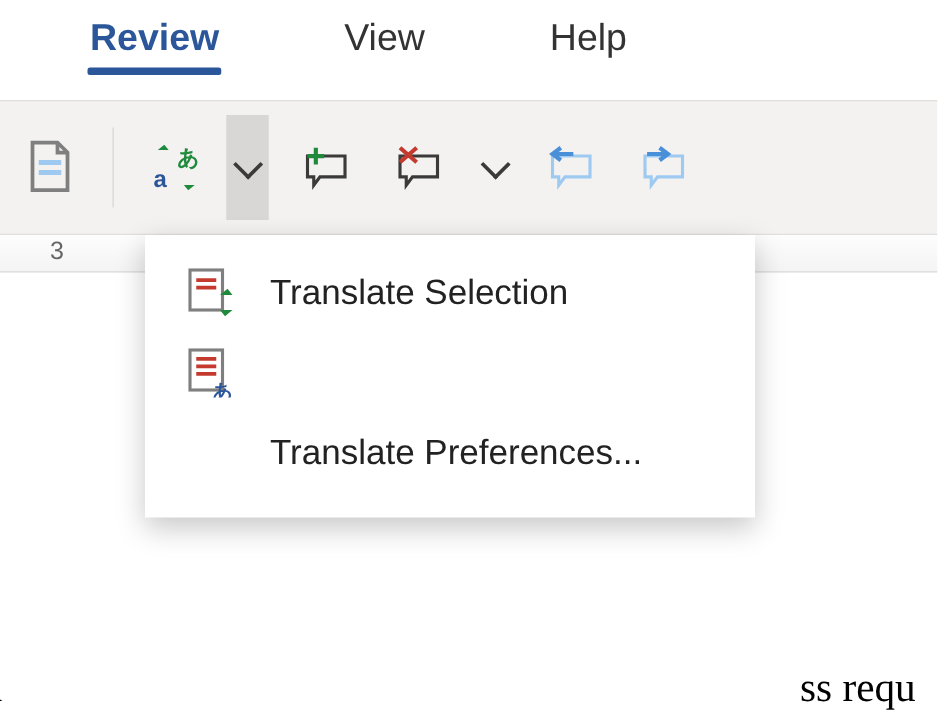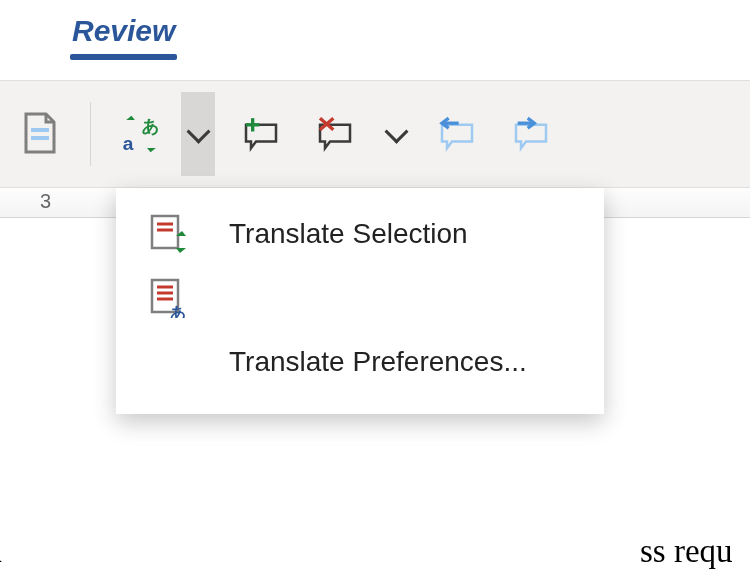--- a/index.html
+++ b/index.html
@@ -12,21 +12,20 @@
   }
   .root { width: 750px; height: 573px; position: relative; background:#fff; }
 
   
   .tabs {
     display: flex;
     gap: 100px;
     padding: 14px 5px 0 72px;
     height: 80px;
     align-items: flex-start;
-    font-style: italic;
   }
   .tab {
     font-size: 30px;
     color: #333;
     position: relative;
     cursor: pointer;
   }
   .tab.active {
     color: #2b579a;
     font-weight: 600;
@@ -122,38 +121,40 @@
     left: 116px; top: 188px;
     width: 488px;
     background: #fff;
     box-shadow: 0 8px 22px rgba(0,0,0,0.22);
     padding: 14px 0 20px 0;
     z-index: 50;
   }
   .menu-item {
     display: flex;
     align-items: center;
-    gap: 37px;
+    gap: 24px;
     padding: 12px 28px;
     font-size: 28px;
     color: #222;
     cursor: pointer;
   }
   .menu-item .mi-icon {
     width: 48px; height: 40px;
     display:flex; align-items:center; justify-content:center;
   }
   .menu-item.noicon .mi-icon { visibility:hidden; }
 </style>
 </head>
 <body>
 <div class="root">
 
 <div class="tabs">
   <div class="tab active">Review</div>
+  <div class="tab">View</div>
+  <div class="tab">Help</div>
 </div>
 
 <div class="ribbon">
 
   <div class="icon-btn">
     <span class="icon-slot">
       <svg width="40" height="44" viewBox="0 0 40 44">
         <path d="M6 2 h20 l8 8 v30 h-28 z" fill="none" stroke="#7f7f7f" stroke-width="3"></path>
         <path d="M26 2 v8 h8" fill="none" stroke="#7f7f7f" stroke-width="3"></path>
         <rect x="11" y="16" width="18" height="4" fill="#9ecaf2"></rect>

